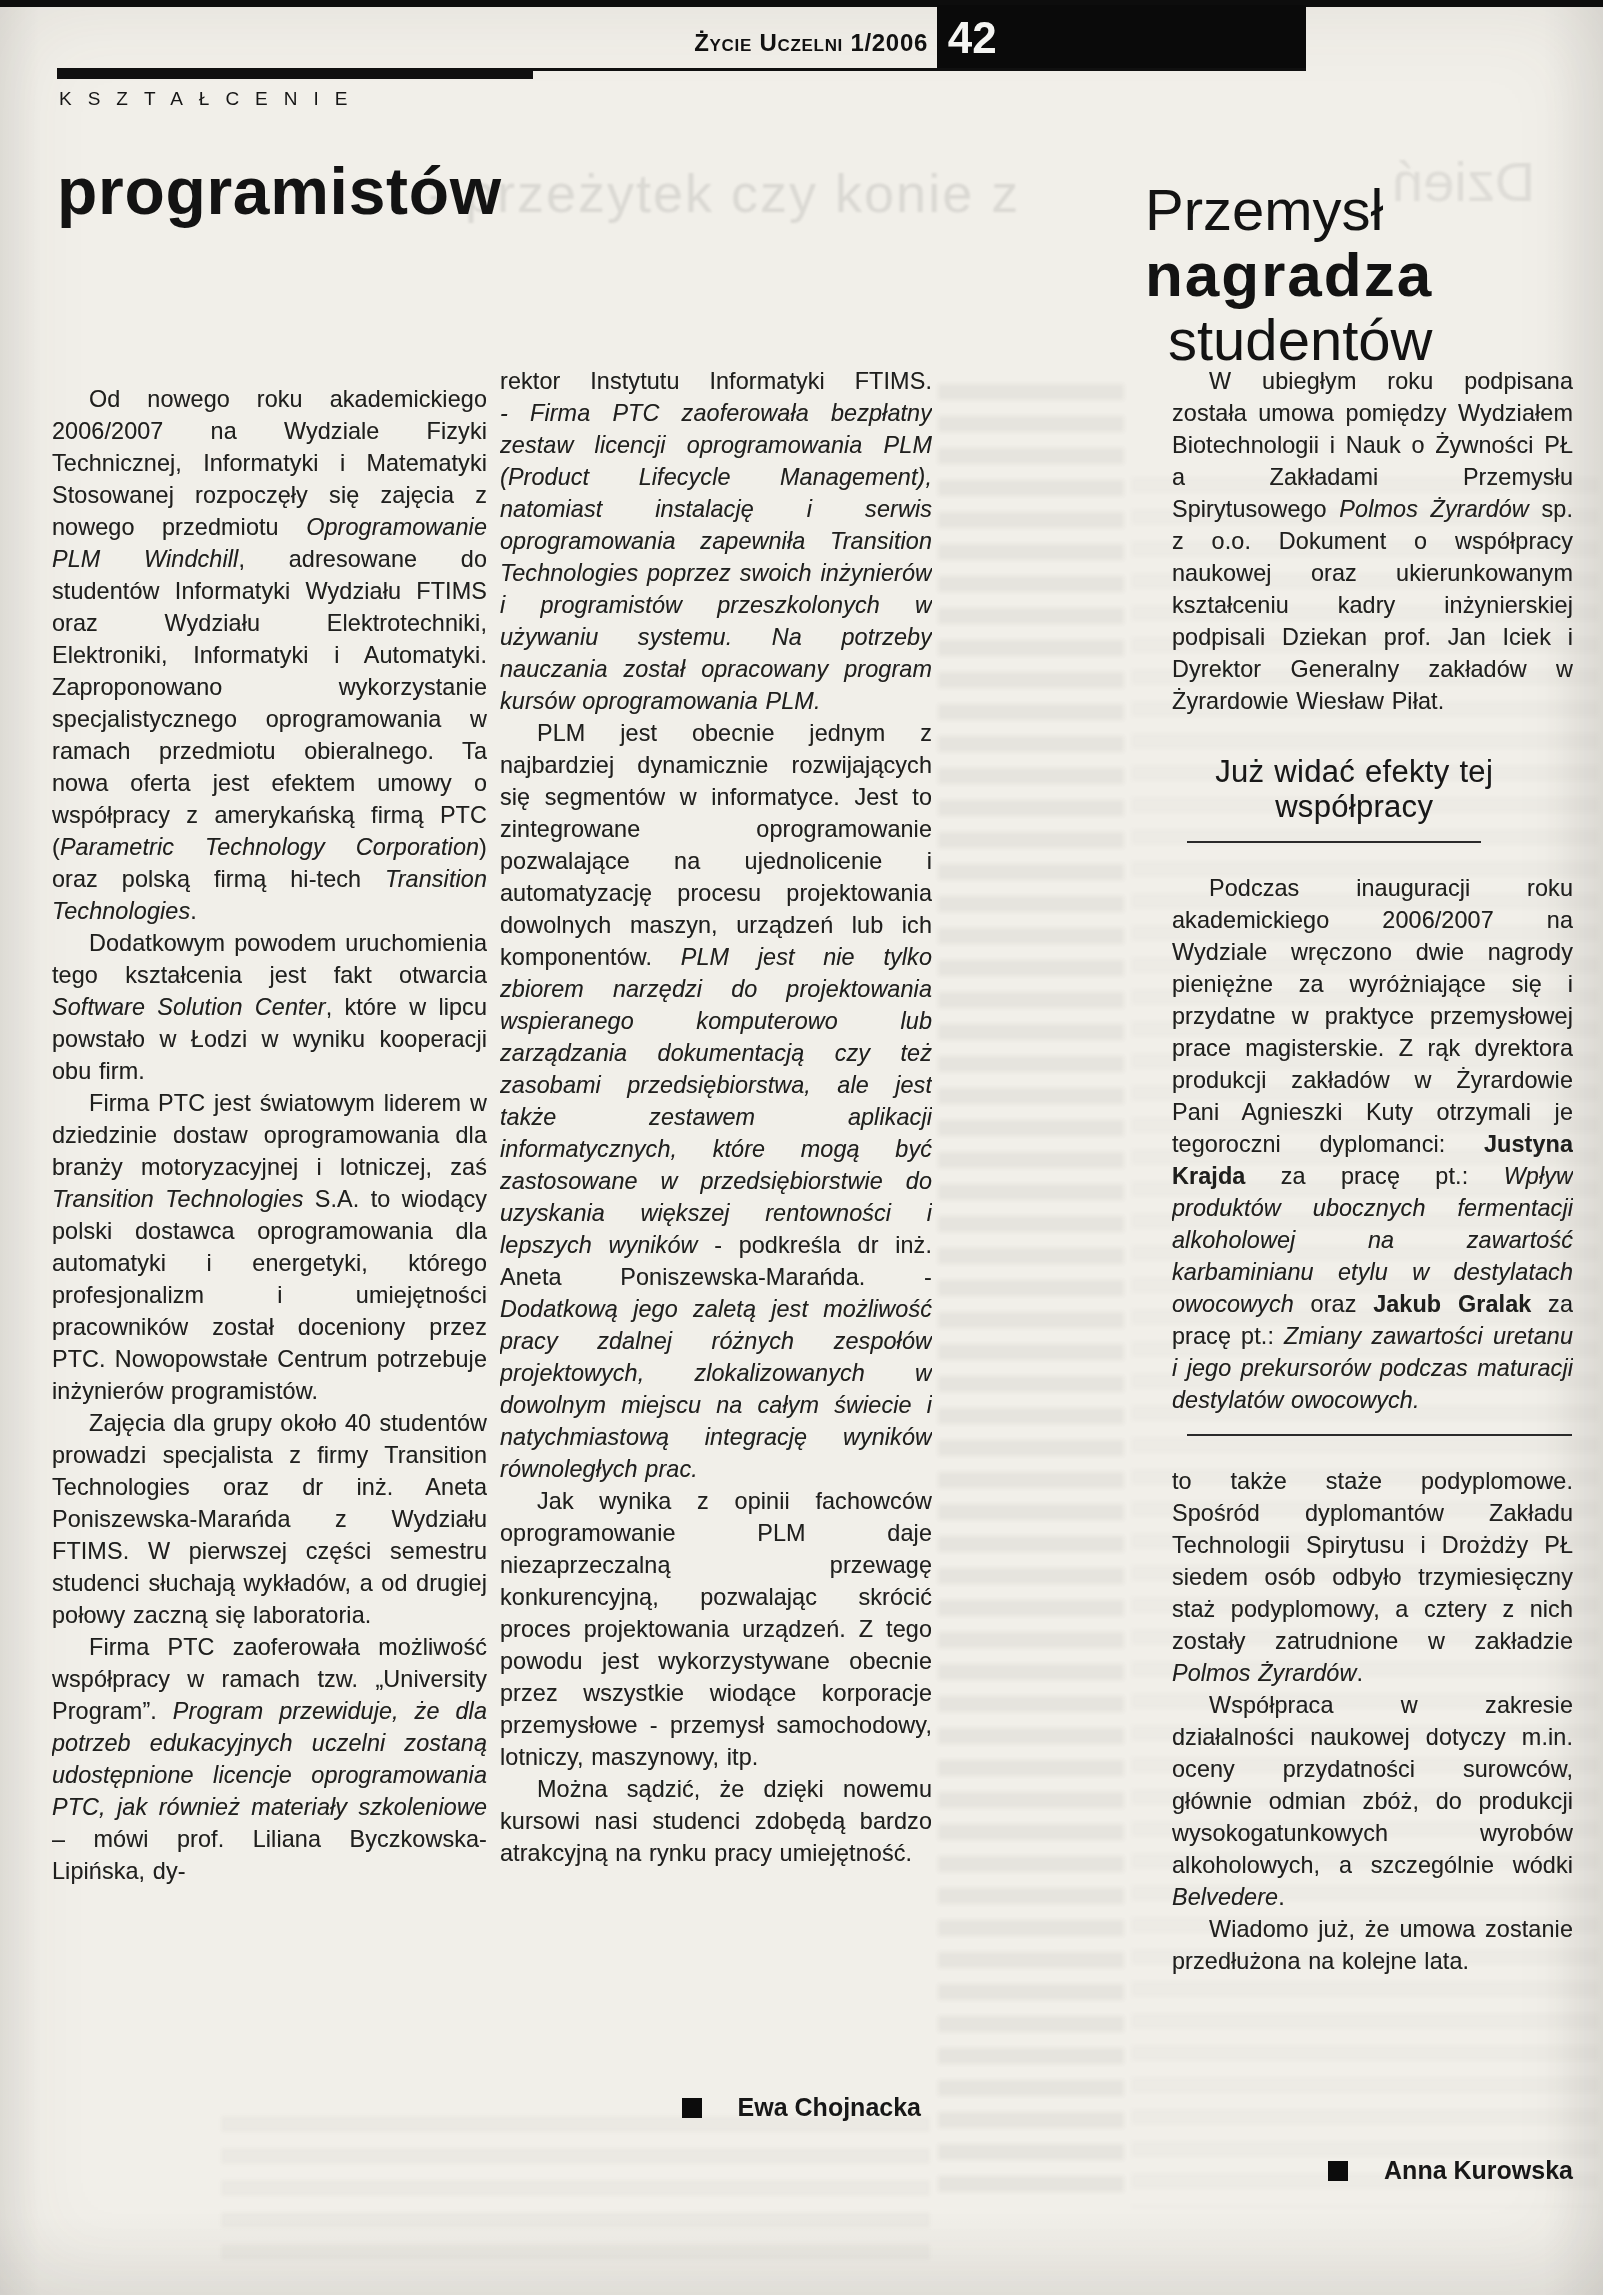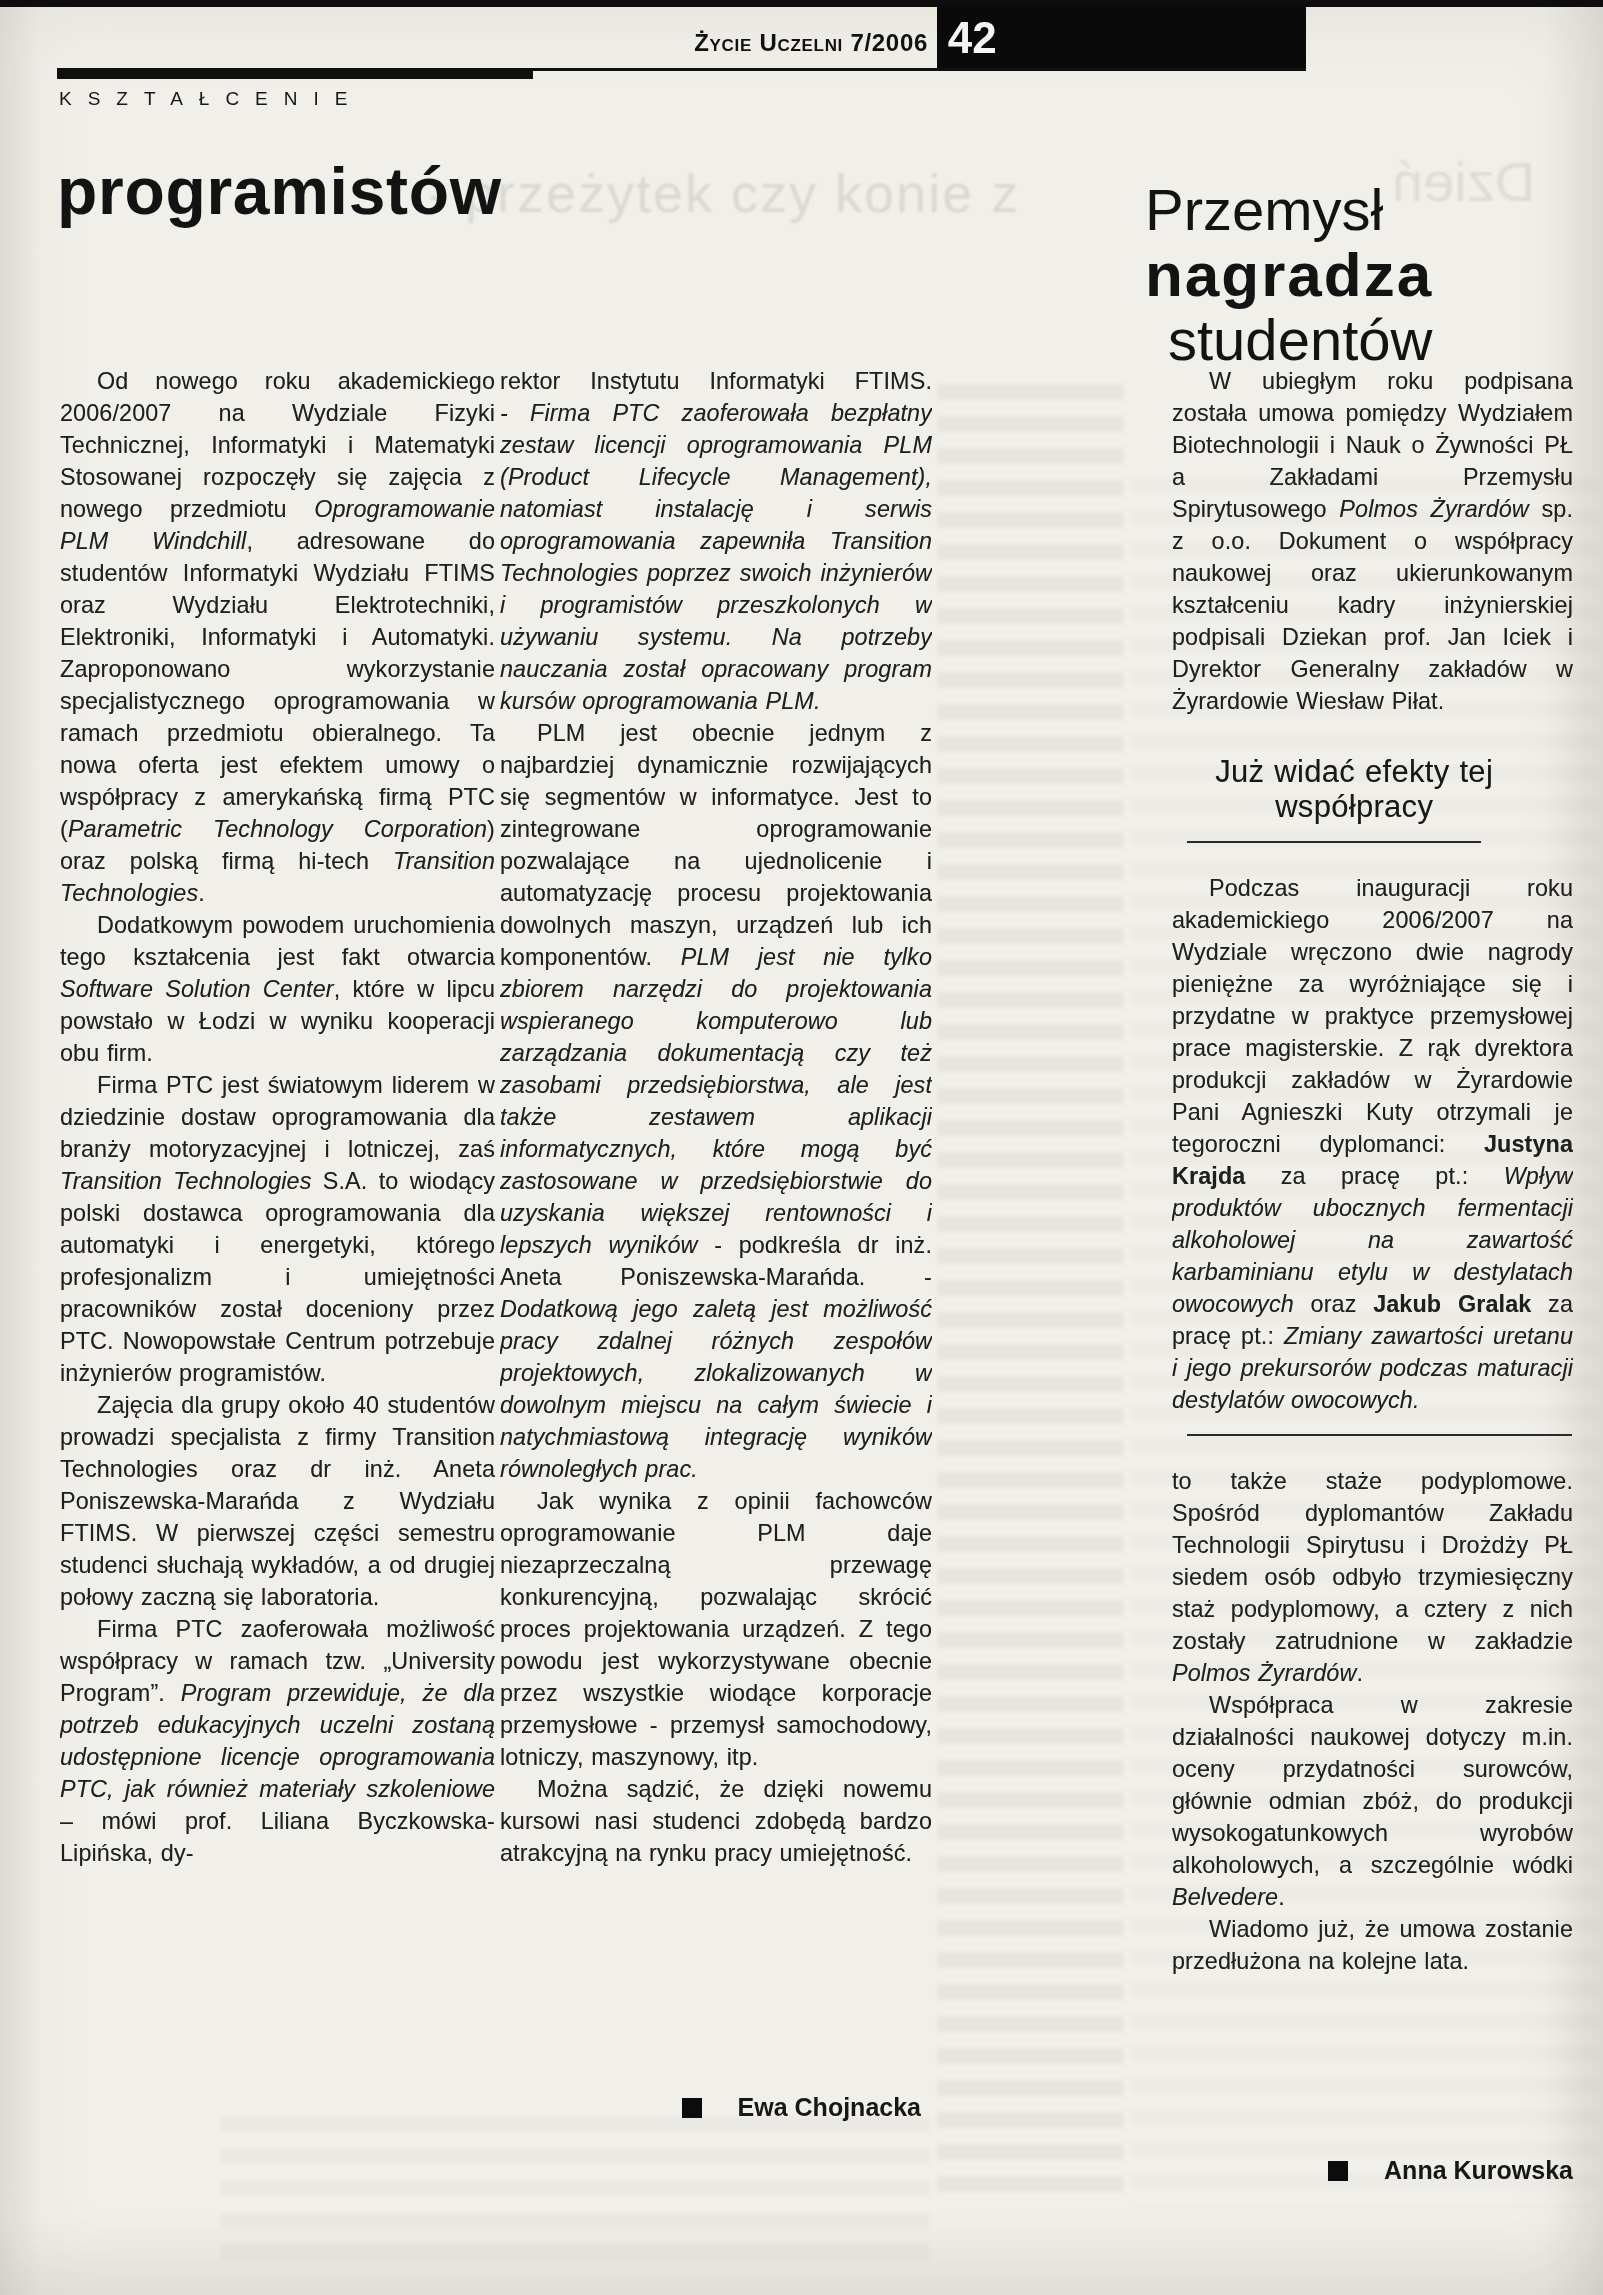--- a/index.html
+++ b/index.html
@@ -58,21 +58,21 @@
   .right-title .t3{font-size:58px;font-weight:400;display:block;margin-left:23px;}
   
   .bodycol{
     position:absolute;top:365px;
     font-size:23.4px;line-height:32px;
     text-align:justify;color:#1f1f1d;
     letter-spacing:0.1px;word-spacing:1px;
     overflow:hidden;
     text-shadow:0 0 0.3px rgba(40,40,40,0.35);
   }
-  .col1{left:60px;width:435px;height:1873px;}
+  .col1{left:52px;width:435px;height:1873px;margin-top:18px;}
   .col2{left:500px;width:432px;height:1873px;}
   .col3{left:1172px;width:401px;height:1793px;}
   .bodycol p{margin:0;}
   .bodycol p.ind{text-indent:37px;}
   .bodycol p.jl{text-align-last:justify;}
   .s-i{font-style:italic;}
   .s-b{font-weight:bold;}
   
   .subhead{
     font-size:31px;line-height:35px;font-weight:400;color:#181818;
@@ -91,21 +91,21 @@
   .sig-right{left:1145px;top:2156px;width:428px;}
   .sig-square{width:20px;height:20px;background:#0c0c0c;display:inline-block;}
 </style>
 </head>
 <body>
 
 <div class="page">
 
   <div class="top-strip"></div>
 
-  <div class="journal-title">Życie Uczelni 7/2006</div>
+  <div class="journal-title">Życie Uczelni 1/2006</div>
 
   <div class="page-badge">
     <span>42</span>
   </div>
 
   <div class="rule-thin"></div>
   <div class="rule-thick"></div>
 
   <div class="section-label">KSZTAŁCENIE</div>
 

